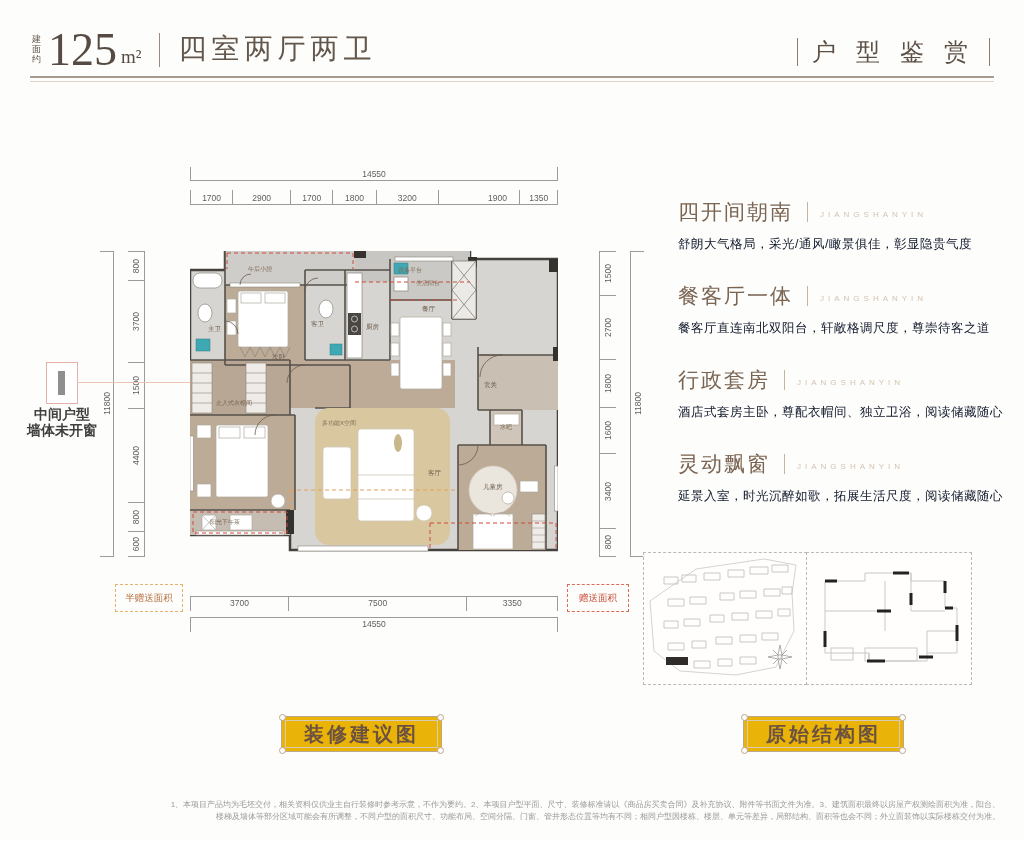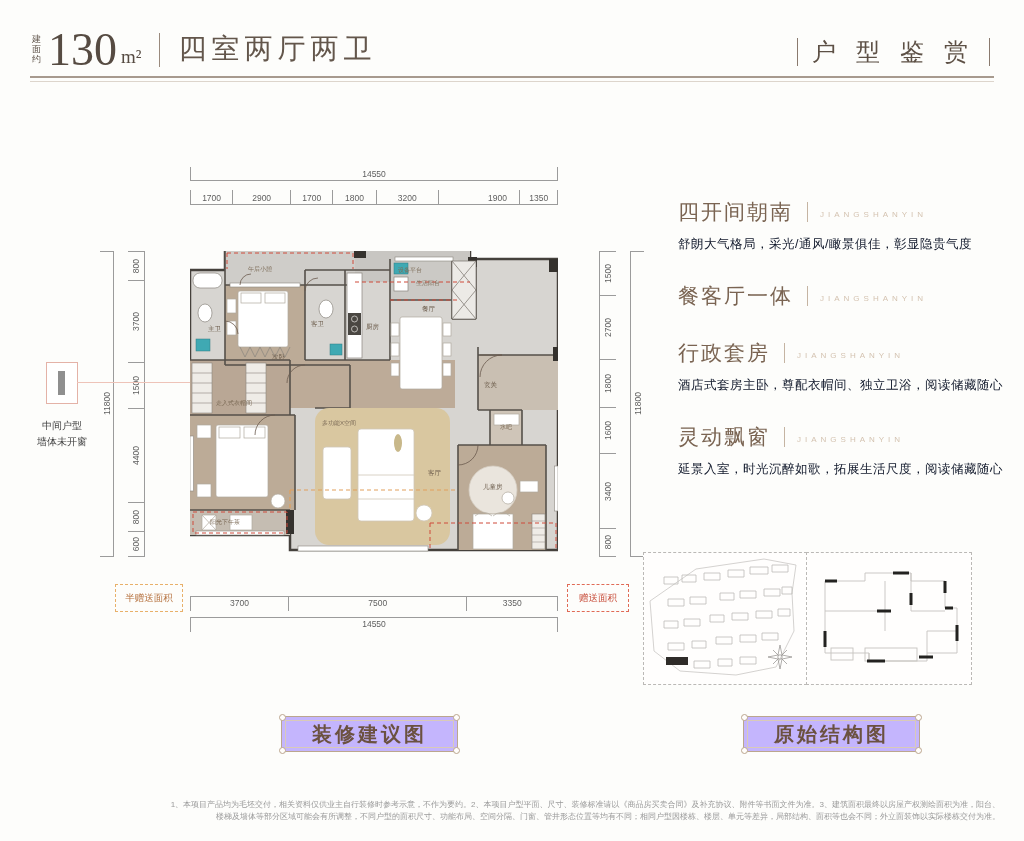--- a/index.html
+++ b/index.html
@@ -36,52 +36,52 @@
   .dim-v{position:absolute;display:flex;flex-direction:column;}
   .dim-v .seg{position:relative;border-top:1px solid #9b9b9b;display:flex;align-items:center;justify-content:center;font-size:8.5px;color:#5f5f5f;overflow:visible;}
   .dim-v .seg:last-child{border-bottom:1px solid #9b9b9b;}
   .dim-v.lineR .seg{border-right:1px solid #9b9b9b;}
   .dim-v.lineL .seg{border-left:1px solid #9b9b9b;}
   .dim-v .seg span{writing-mode:vertical-rl;transform:rotate(180deg);}
   
   .ind-box{position:absolute;left:46px;top:362px;width:30px;height:40px;border:1px solid #e4b2a7;background:#fff;}
   .ind-box .bar{position:absolute;left:11px;top:8px;width:7px;height:24px;background:#8f8f8f;}
   .ind-line{position:absolute;left:77px;top:382px;width:113px;height:1px;background:#eec3b8;}
-  .ind-label{position:absolute;left:18px;top:418px;width:88px;text-align:center;font-size:10px;line-height:16px;color:#3f3f3f;font-weight:normal;}
+  .ind-label{position:absolute;left:18px;top:406px;width:88px;text-align:center;font-size:14px;line-height:16px;color:#3f3f3f;font-weight:bold;}
   
   .gift{position:absolute;height:26px;line-height:26px;text-align:center;font-size:9.5px;}
   .gift.half{left:115px;top:584px;width:66px;border:1px dashed #e8b06a;color:#b5703d;}
   .gift.full{left:567px;top:584px;width:60px;border:1px dashed #e06a56;color:#c74b38;}
   
   .plan{position:absolute;left:190px;top:251px;width:368px;height:306px;}
   .plan svg{display:block;}
   text.rl{font-family:"Liberation Sans","DejaVu Sans",sans-serif;font-size:6px;fill:#7d6c58;}
   text.rl2{font-family:"Liberation Sans","DejaVu Sans",sans-serif;font-size:6.5px;fill:#6b5b4a;}
   
   .mini{position:absolute;top:552px;height:131px;border:1px dashed #bbb9b6;background:#fffefd;}
   .mini.site{left:643px;width:162px;}
   .mini.orig{left:806px;width:164px;}
   
-  .cap{position:absolute;top:716px;height:26px;line-height:26px;padding:4px 30px;border:1px solid #bba68e;
-       font-family:"Liberation Serif","DejaVu Serif",serif;font-size:20px;font-weight:bold;letter-spacing:3px;color:#6b5140;background:#c4b5fd;}
+  .cap{position:absolute;top:716px;height:26px;line-height:26px;padding:4px 22px;border:1px solid #bba68e;
+       font-family:"Liberation Serif","DejaVu Serif",serif;font-size:20px;font-weight:bold;letter-spacing:3px;color:#6b5140;background:#eab308;}
   .cap::before{content:"";position:absolute;inset:3px;border:1px solid #d9cab8;pointer-events:none;}
   .cap .dot{position:absolute;width:5px;height:5px;border:1px solid #bba68e;border-radius:50%;background:#fffdfb;}
   .cap .d1{left:-3px;top:-3px;} .cap .d2{right:-3px;top:-3px;} .cap .d3{left:-3px;bottom:-3px;} .cap .d4{right:-3px;bottom:-3px;}
   .cap.decor{left:281px;} .cap.orig{left:743px;}
   
   .footnote{position:absolute;left:38px;right:24px;top:799px;text-align:right;font-size:8px;line-height:12px;color:#9a9a9a;}
 </style>
 </head>
 <body>
 
 <div class="page">
 
   <div class="hdr-left">
     <div class="area-prefix">建面约</div>
-    <div class="area-value">130</div>
+    <div class="area-value">125</div>
     <div class="area-unit">m²</div>
     <div class="hdr-div"></div>
     <div class="rooms-title">四室两厅两卫</div>
   </div>
   <div class="hdr-right">
     <div class="bar"></div>
     <div class="series-title">户 型 鉴 赏</div>
     <div class="bar"></div>
   </div>
   <div class="hdr-rule"></div>
@@ -95,20 +95,21 @@
           <span class="wm">JIANGSHANYIN</span>
         </div>
       <div class="desc">舒朗大气格局，采光/通风/瞰景俱佳，彰显隐贵气度</div>
     </div>
     <div class="feature">
       <div class="trow">
           <span class="title">餐客厅一体</span>
           <span class="tdiv"></span>
           <span class="wm">JIANGSHANYIN</span>
         </div>
+      <div class="desc">餐客厅直连南北双阳台，轩敞格调尺度，尊崇待客之道</div>
     </div>
     <div class="feature">
       <div class="trow">
           <span class="title">行政套房</span>
           <span class="tdiv"></span>
           <span class="wm">JIANGSHANYIN</span>
         </div>
       <div class="desc">酒店式套房主卧，尊配衣帽间、独立卫浴，阅读储藏随心</div>
     </div>
     <div class="feature">

